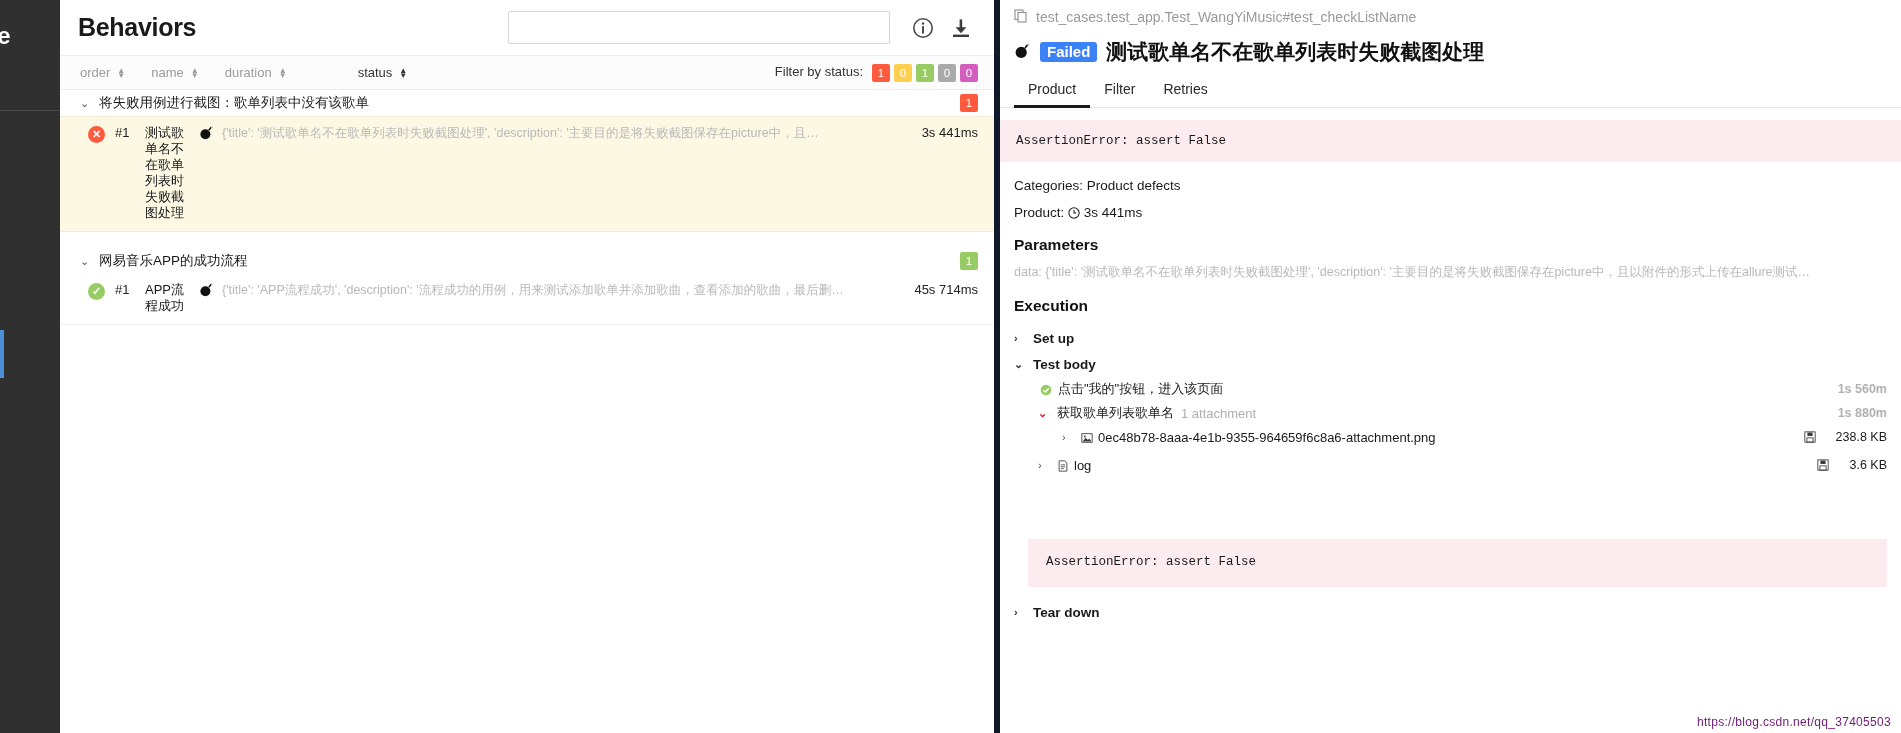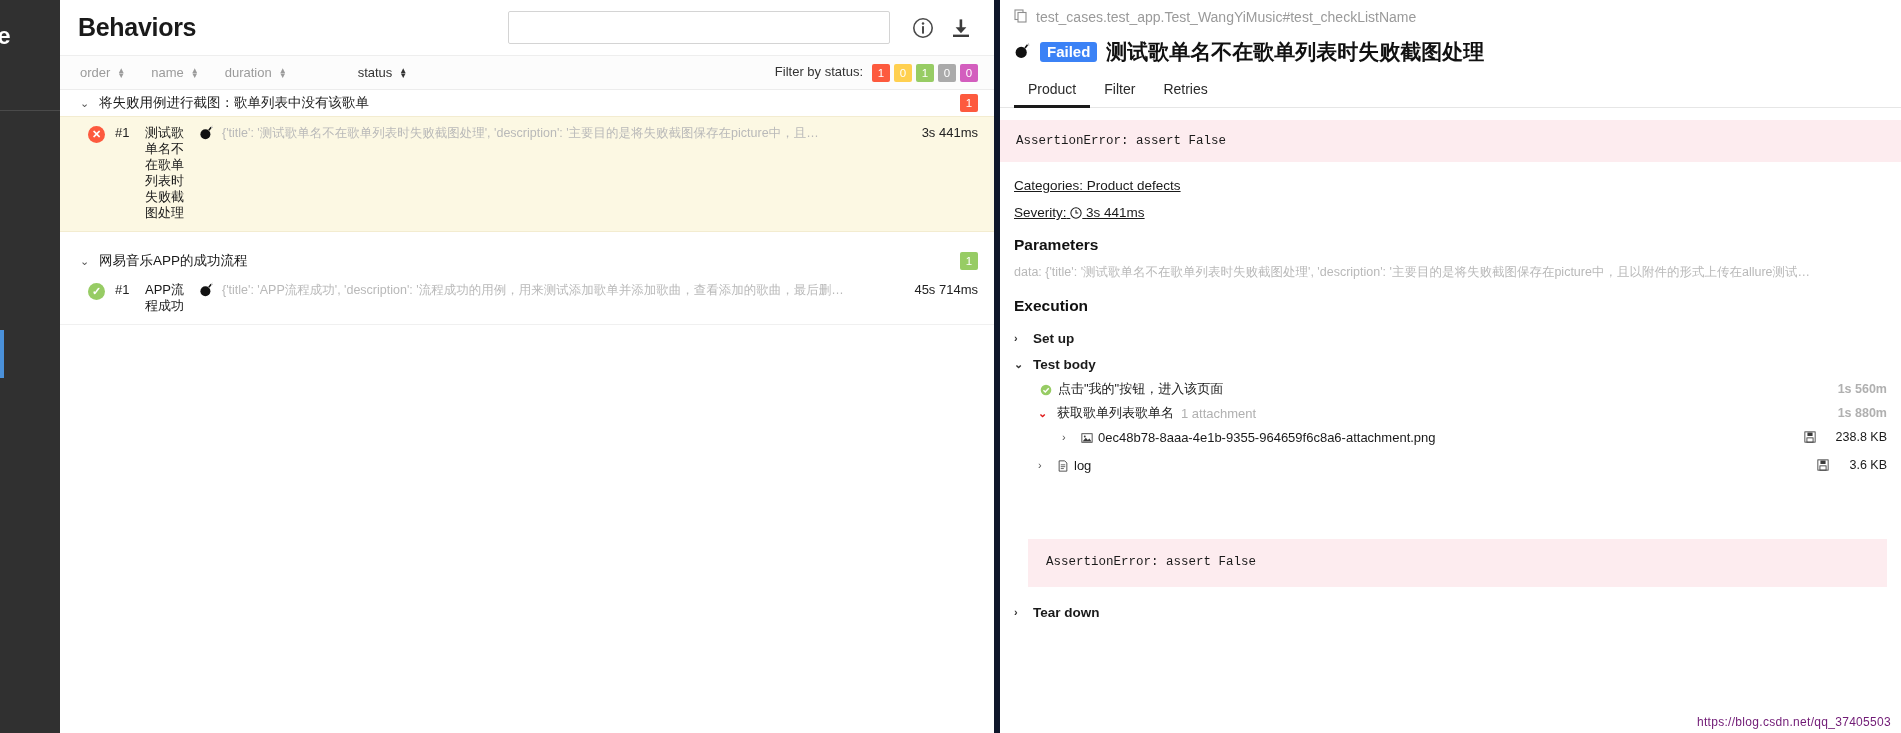--- a/index.html
+++ b/index.html
@@ -87,21 +87,21 @@
   .tab { padding:5px 14px 8px; font-size:14px; color:#2a2a2a; cursor:pointer;
          border-bottom:3px solid transparent; margin-bottom:-1px; }
   .tab.active { border-bottom-color:#1a1a1a; }
 
   .errbox { background:#fdecef; padding:14px 0 14px 16px; margin-top:12px;
             font-family:"Liberation Mono", monospace; font-size:12.5px; color:#1b1b1b; }
   .errbox2 { background:#fdecef; padding:16px 0 18px 18px; margin:10px 14px 0 14px;
              font-family:"Liberation Mono", monospace; font-size:12.5px; color:#1b1b1b; }
 
   .meta { padding:16px 0 0 14px; }
-  .meta .line { font-size:13.5px; color:#1a1a1a; margin-bottom:12px;text-decoration:underline; }
+  .meta .line { font-size:13.5px; color:#1a1a1a; margin-bottom:12px; }
   .sec-h { font-size:15.5px; font-weight:bold; color:#111; padding-left:14px; margin:16px 0 10px; }
   .param { padding-left:14px; font-size:12.5px; color:#b9b9b9; white-space:nowrap;
            overflow:hidden; text-overflow:ellipsis; padding-right:0; }
   .param b { color:#b9b9b9; font-weight:normal; }
 
   .acc { padding-left:14px; }
   .acc-row { display:flex; align-items:center; font-size:13.5px; font-weight:bold;
              color:#1a1a1a; height:26px; cursor:pointer; }
   .acc-row .chev { color:#333; }
   .step { display:flex; align-items:center; height:24px; padding-left:26px;
@@ -265,21 +265,21 @@
       <div class="tab active">Product</div>
       <div class="tab">Filter</div>
       <div class="tab">Retries</div>
     </div>
 
     <div class="errbox">AssertionError: assert False</div>
 
     <div class="meta">
       <div class="line">Categories: Product defects</div>
       <div class="line">
-        <span>Severity:</span>
+        <span>Product:</span>
         <span>
           <svg class="sm-ico" viewBox="0 0 14 14">
             <circle cx="7" cy="7" r="6" fill="none" stroke="#1a1a1a" stroke-width="1.2"></circle>
             <path d="M7 3.4 V7 H9.6" stroke="#1a1a1a" stroke-width="1.2" fill="none"></path>
           </svg>
         </span>
         <span>3s 441ms</span>
       </div>
     </div>
 

